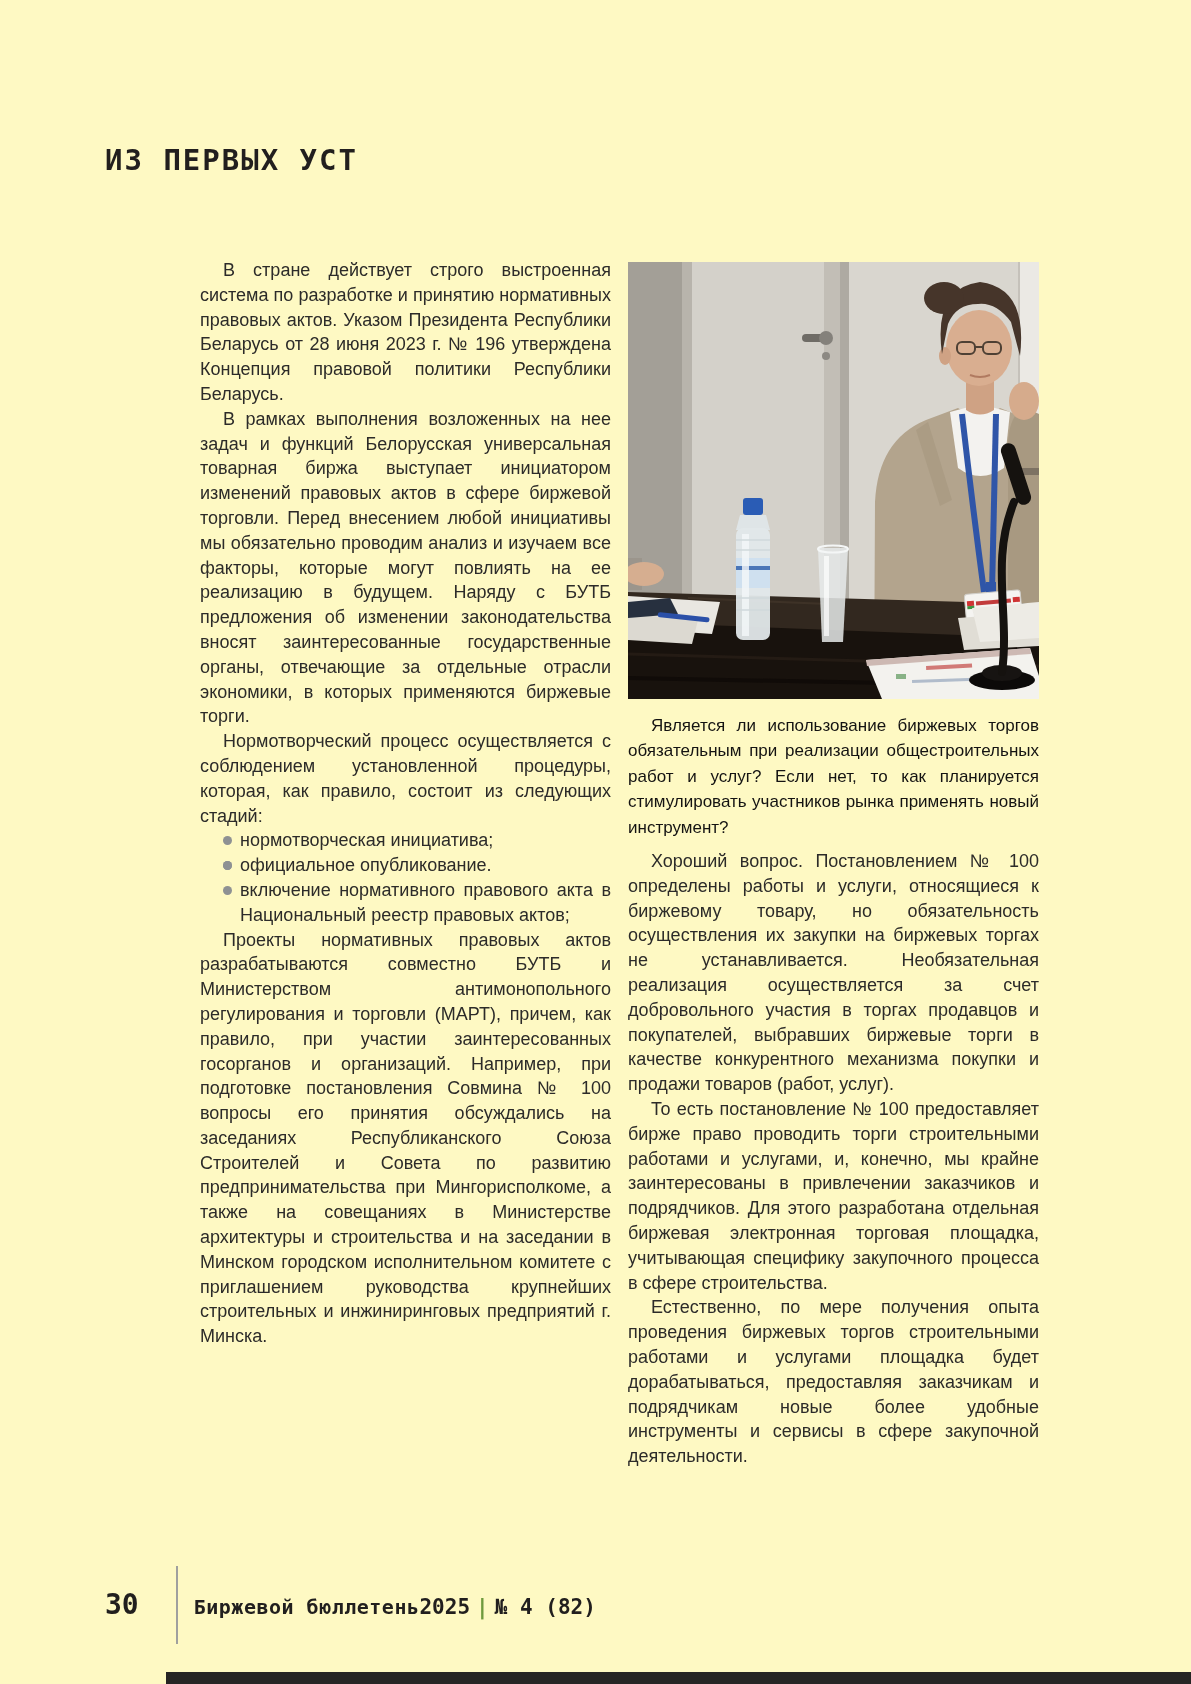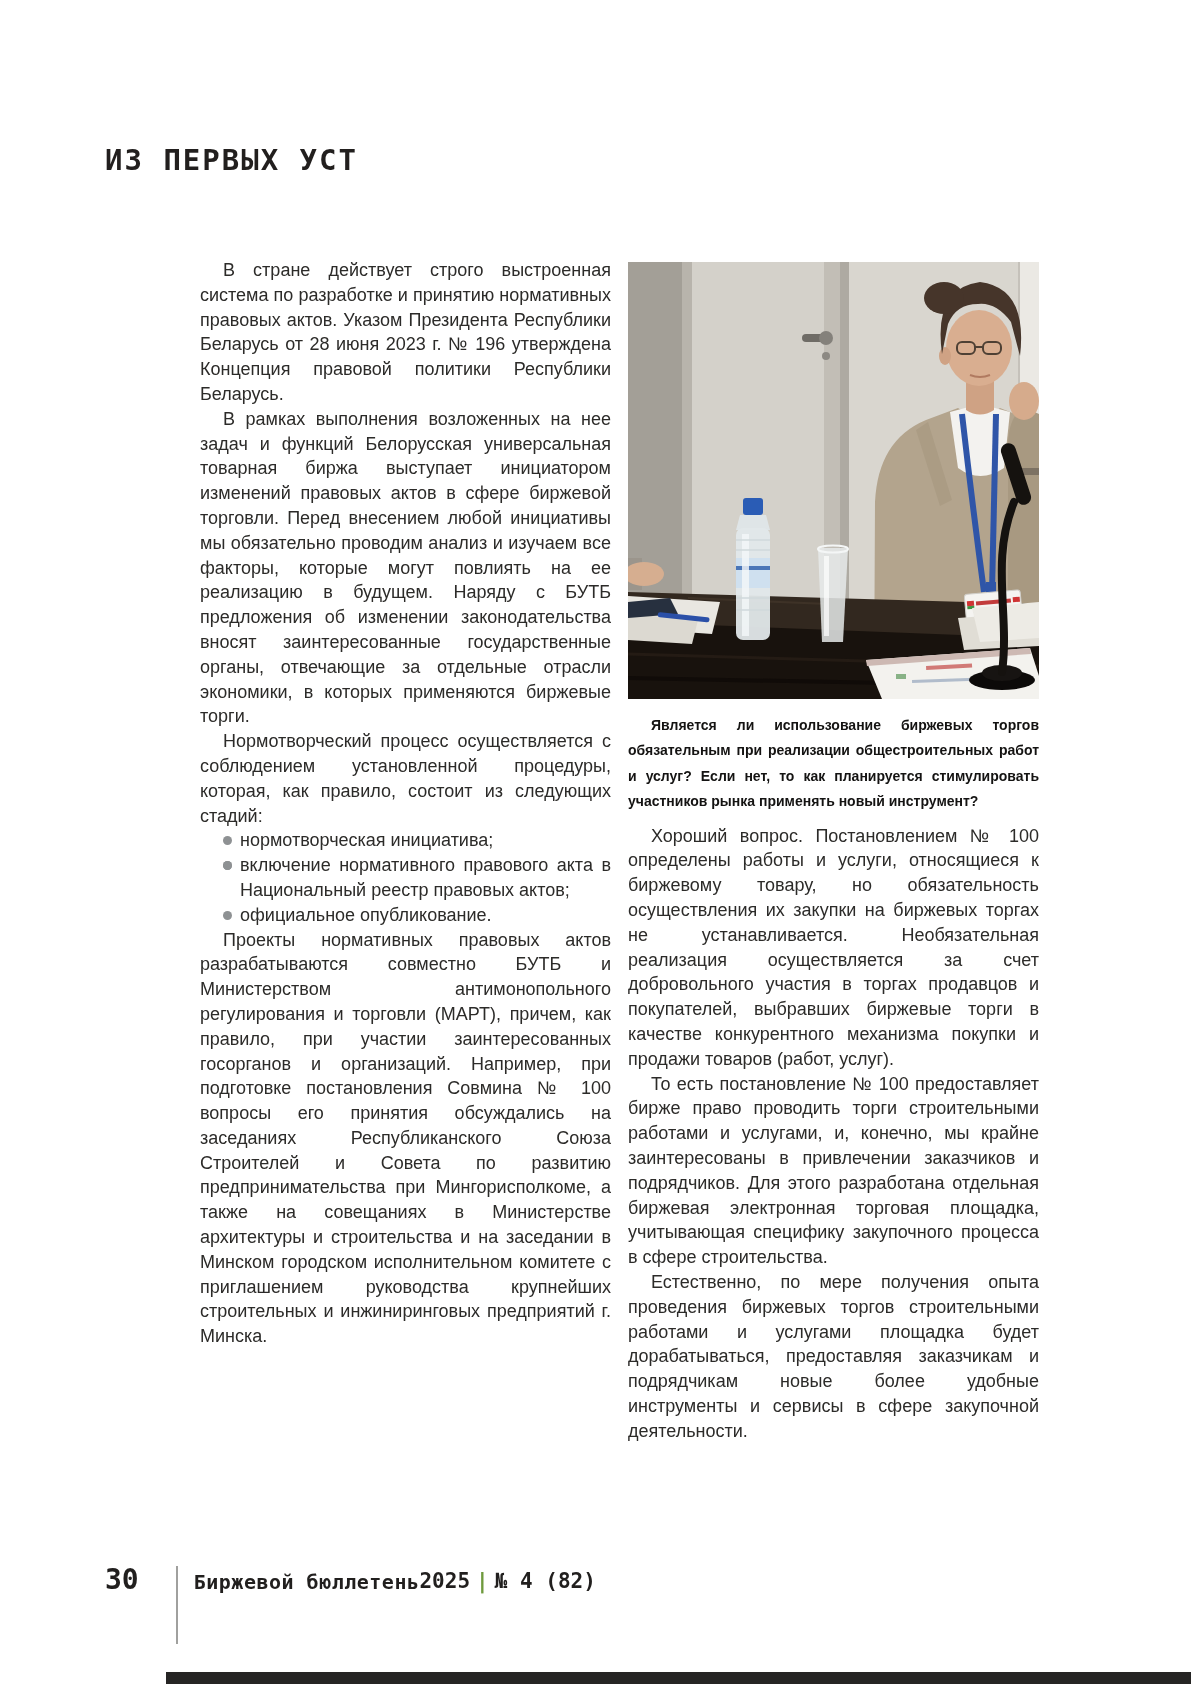--- a/index.html
+++ b/index.html
@@ -1,17 +1,17 @@
 <!DOCTYPE html>
 <html><head>
 <meta charset="utf-8">
 <style>
   html,body{margin:0;padding:0;background:#e9e9e9;}
   .page{
-    position:relative;width:1191px;height:1684px;margin:0 auto;background:#ffffff;
+    position:relative;width:1191px;height:1684px;margin:0 auto;background:#fef9c3;
     font-family:"Liberation Sans","DejaVu Sans",sans-serif;color:#2b2a29;overflow:hidden;
   }
   .kicker{
     position:absolute;left:105px;top:143px;
     font-family:"DejaVu Sans Mono","Liberation Mono",monospace;
     font-weight:bold;font-size:29px;letter-spacing:2px;color:#221f1e;
   }
   .col{position:absolute;width:411px;margin-left:34px;}
   .col-left{left:166px;top:258px;}
   .col-right{left:594px;top:262px;}
@@ -25,25 +25,25 @@
     text-align:justify;color:#2c2b29;
   }
   .bullets .dot{
     position:absolute;left:23px;top:8px;width:9px;height:9px;border-radius:50%;
     background:#8e9193;
   }
   .photo{
     width:411px;height:437px;line-height:0;background:#c9c5be;
   }
   .q{
-    margin:14px 0 9px 0;font-size:14px;line-height:25.4px;font-weight:bold;
+    margin:14px 0 9px 0;font-size:17px;line-height:25.4px;font-weight:normal;
     text-align:justify;text-indent:23px;color:#141312;
   }
   .footer{
-    position:absolute;left:105px;top:1566px;display:flex;align-items:flex-start;
+    position:absolute;left:105px;top:1566px;display:flex;align-items:center;
     font-family:"DejaVu Sans Mono","Liberation Mono",monospace;font-weight:bold;color:#211f1e;
   }
   .pageno{font-size:28px;line-height:1;}
   .vrule{width:2px;height:78px;background:#a0a09e;margin-left:37px;}
   .pub{font-size:20px;margin-left:16px;padding-top:4px;letter-spacing:0.5px;}
   .issue{font-size:21px;padding-top:3px;white-space:nowrap;}
   .issue .sep{color:#6f9a3d;padding:0 6px;}
   .bottom-bar{
     position:absolute;left:166px;right:0;top:1672px;height:12px;background:#262524;
   }
@@ -65,23 +65,23 @@
         <p class="p">Нормотворческий процесс осуществляется с соблюдением установленной процедуры, которая, как правило, состоит из следующих стадий:</p>
       </div>
     <ul class="bullets">
 
 
         <li><span class="dot"></span><span>нормотворческая инициатива;</span></li>
 
 
         <li><span class="dot"></span></li>
 
+        <li><span class="dot"></span><span>официальное опубликование.</span></li>
+
         <li><span class="dot"></span><span>включение нормативного правового акта в Национальный реестр правовых актов;</span></li>
-
-        <li><span class="dot"></span><span>официальное опубликование.</span></li>
       </ul>
     <div>
 
         <p class="p">Проекты нормативных правовых актов разрабатываются совместно БУТБ и Министерством антимонопольного регулирования и торговли (МАРТ), причем, как правило, при участии заинтересованных госорганов и организаций. Например, при подготовке постановления Совмина № 100 вопросы его принятия обсуждались на заседаниях Республиканского Союза Строителей и Совета по развитию предпринимательства при Мингорисполкоме, а также на совещаниях в Министерстве архитектуры и строительства и на заседании в Минском городском исполнительном комитете с приглашением руководства крупнейших строительных и инжиниринговых предприятий г. Минска.</p>
       </div>
   </div>
 
   <div class="col col-right">
 
     <div class="photo">

